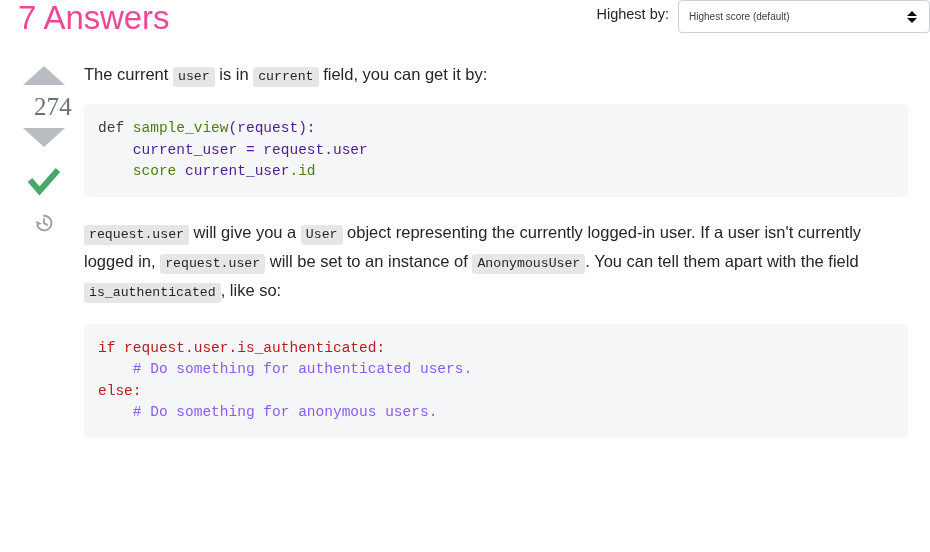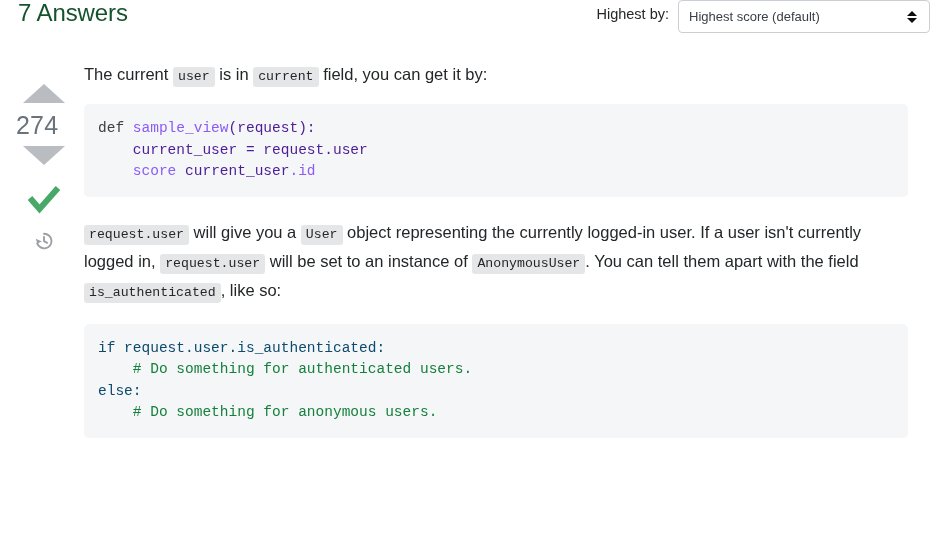--- a/index.html
+++ b/index.html
@@ -27,23 +27,23 @@
     left: 0;
     top: 0;
     width: 930px;
     height: 36px;
   }
 
   .answers-count {
     position: absolute;
     left: 18px;
     top: -1px;
-    font-size: 24px;
+    font-size: 33px;
     font-weight: 400;
-    color: #14532d;
+    color: #ec4899;
     letter-spacing: -0.1px;
     white-space: nowrap;
   }
 
   .sort-wrap {
     position: absolute;
     right: 0px;
     top: 0px;
     display: flex;
     align-items: flex-start;
@@ -63,21 +63,21 @@
     height: 33px;
     border: 1px solid #cbcfd3;
     border-radius: 4px;
     background: #ffffff;
     display: flex;
     align-items: center;
     padding: 0 10px;
   }
 
   .sort-select-value {
-    font-size: 13px;
+    font-size: 10px;
     color: #3b4045;
     white-space: nowrap;
   }
 
   .sort-arrows {
     position: absolute;
     right: 12px;
     top: 50%;
     transform: translateY(-50%);
     width: 10px;
@@ -105,23 +105,24 @@
   .answer {
     position: absolute;
     left: 0;
     top: 48px;
     width: 930px;
   }
 
   .vote-cell {
     position: absolute;
     left: 16px;
-    top: 36px;
+    top: 18px;
     width: 56px;
-    text-align: left;
+    text-align: right;
+    font-family: Liberation Serif, serif;
   }
 
   .vote-arrow-up {
     width: 0; height: 0;
     margin: 0 auto;
     border-left: 21px solid transparent;
     border-right: 21px solid transparent;
     border-bottom: 19px solid #b9bcc0;
   }
 
@@ -191,24 +192,24 @@
     border-radius: 5px;
     padding: 14px 16px 14px 14px;
     font-family: "Liberation Mono", "DejaVu Sans Mono", monospace;
     font-size: 14.5px;
     line-height: 21.5px;
     color: #3b4045;
     overflow: hidden;
   }
 
   pre.codeblock .k  { color: #404040; }   
-  pre.codeblock .fn { color: #8b5cf6; }   
+  pre.codeblock .fn { color: #4d7c0f; }   
   pre.codeblock .pl { color: #4c1d95; }   
-  pre.codeblock .cm { color: #15803d; }   
-  pre.codeblock .bl { color: #0c4a6e; }   
+  pre.codeblock .cm { color: #8b5cf6; }   
+  pre.codeblock .bl { color: #b91c1c; }   
 </style>
 </head>
 <body>
 
 <div class="page">
 
   <div class="answers-header">
     <div class="answers-count">7 Answers</div>
 
     <div class="sort-wrap">

